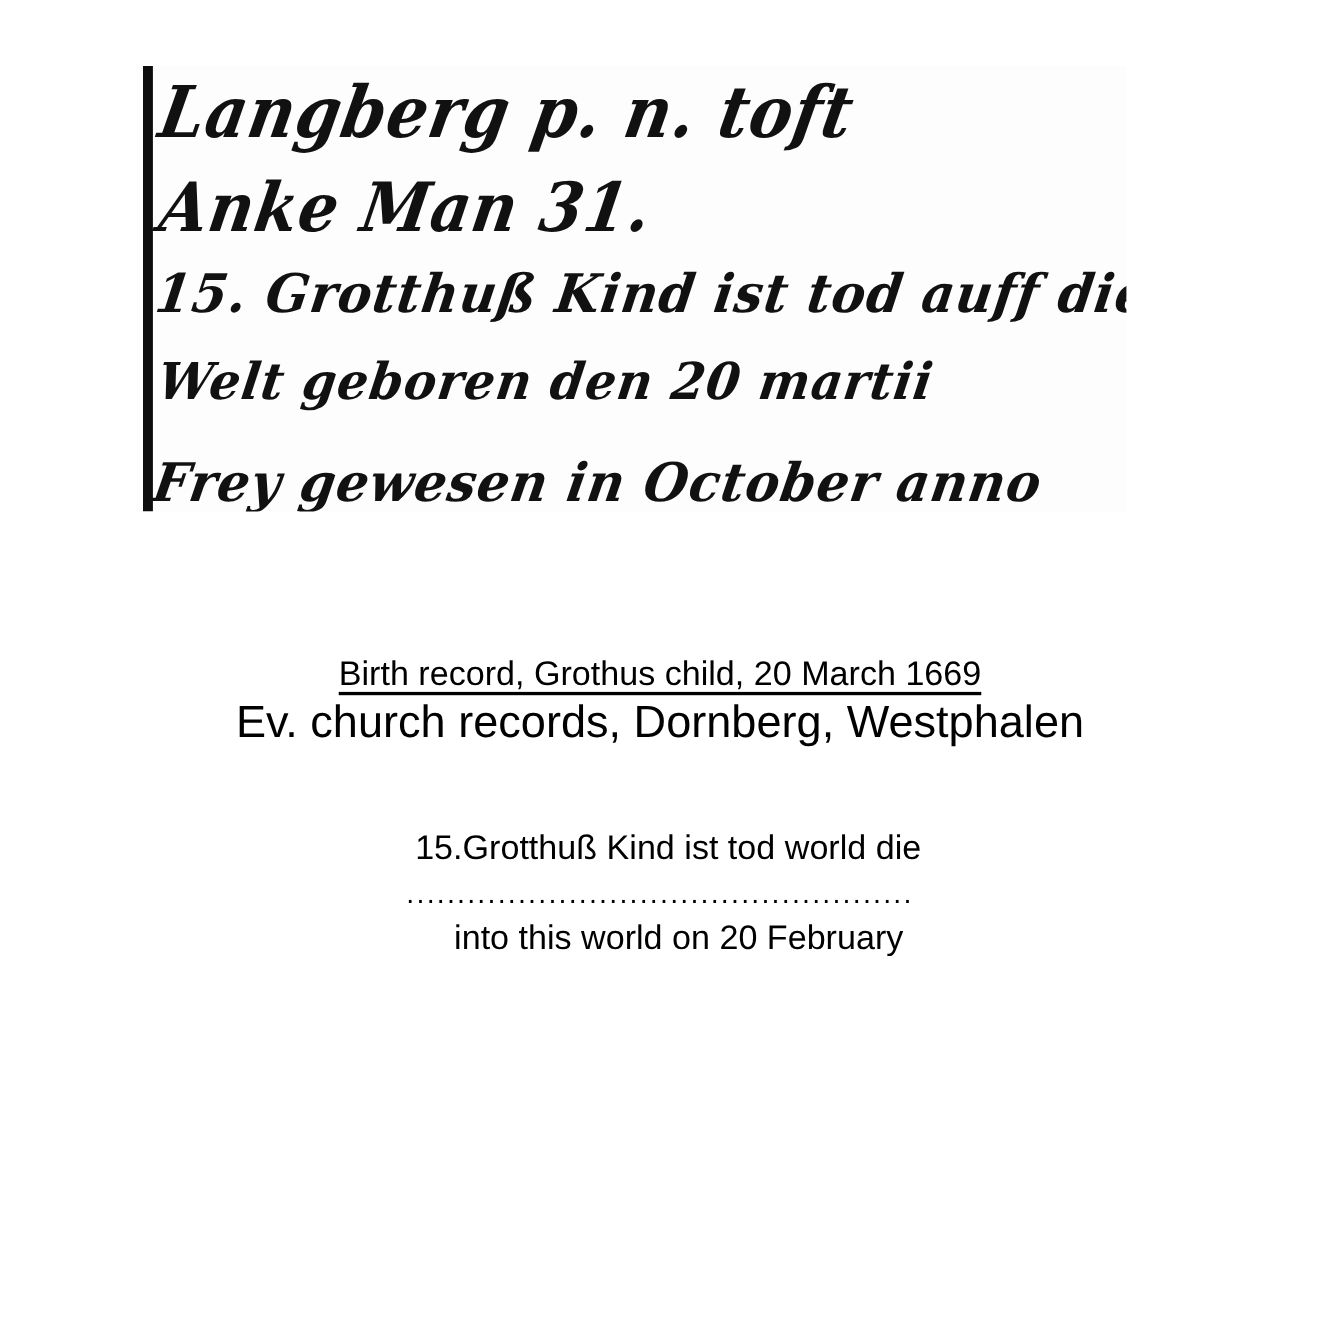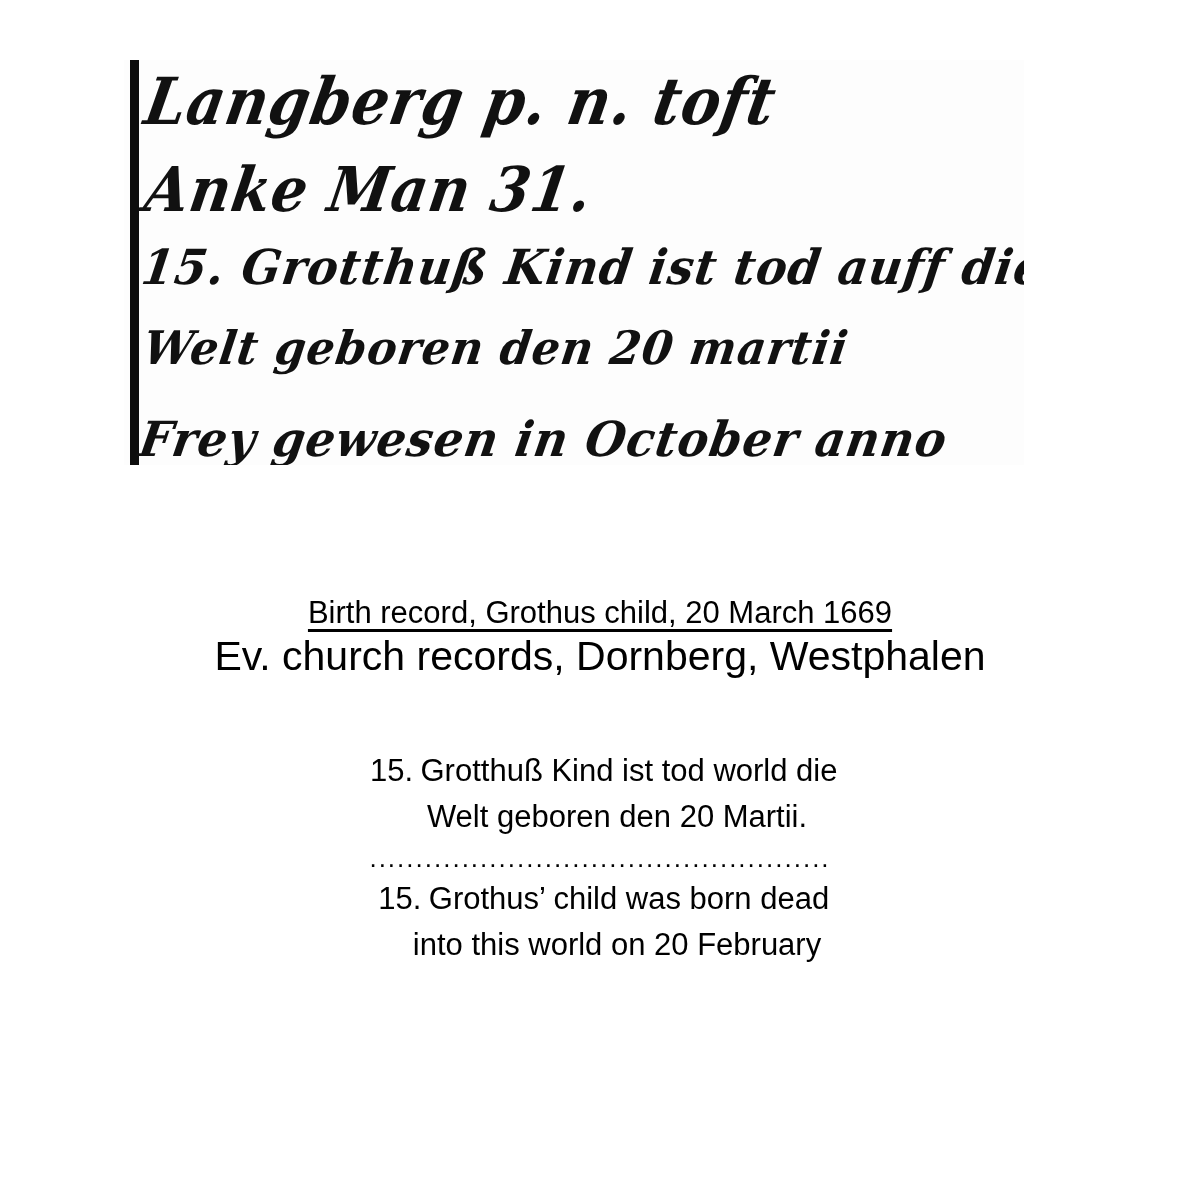--- a/index.html
+++ b/index.html
@@ -77,21 +77,21 @@
   }
   .entry {
     width: 1200px;
     text-align: center;
     font-size: 31px;
     line-height: 46px;
   }
   .entry .num {
     display: inline-block;
     min-width: 58px;
-    text-align: center;
+    text-align: right;
   }
   .entry-line {
     display: block;
   }
   .entry-line.indent {
     padding-left: 34px;
   }
   .dot-sep {
     width: 1200px;
     text-align: center;
@@ -118,25 +118,21 @@
   <div class="caption-title">Birth record, Grothus child, 20 March 1669</div>
   <div class="caption-sub">Ev. church records, Dornberg, Westphalen</div>
 </div>
 
 <div class="transcription">
 
   <div class="entry">
     <span class="entry-line">
       <span class="num">15.</span><span>Grotthuß Kind ist tod world die</span>
     </span>
-    <span class="entry-line indent">Welt geboren den 20 Martii.</span>
   </div>
 
   <div class="dot-sep">..................................................</div>
 
   <div class="entry">
-    <span class="entry-line">
-      <span class="num">15.</span><span>Grothus’ child was born dead</span>
-    </span>
     <span class="entry-line indent">into this world on 20 February</span>
   </div>
 
 </div>
 
 </body></html>

